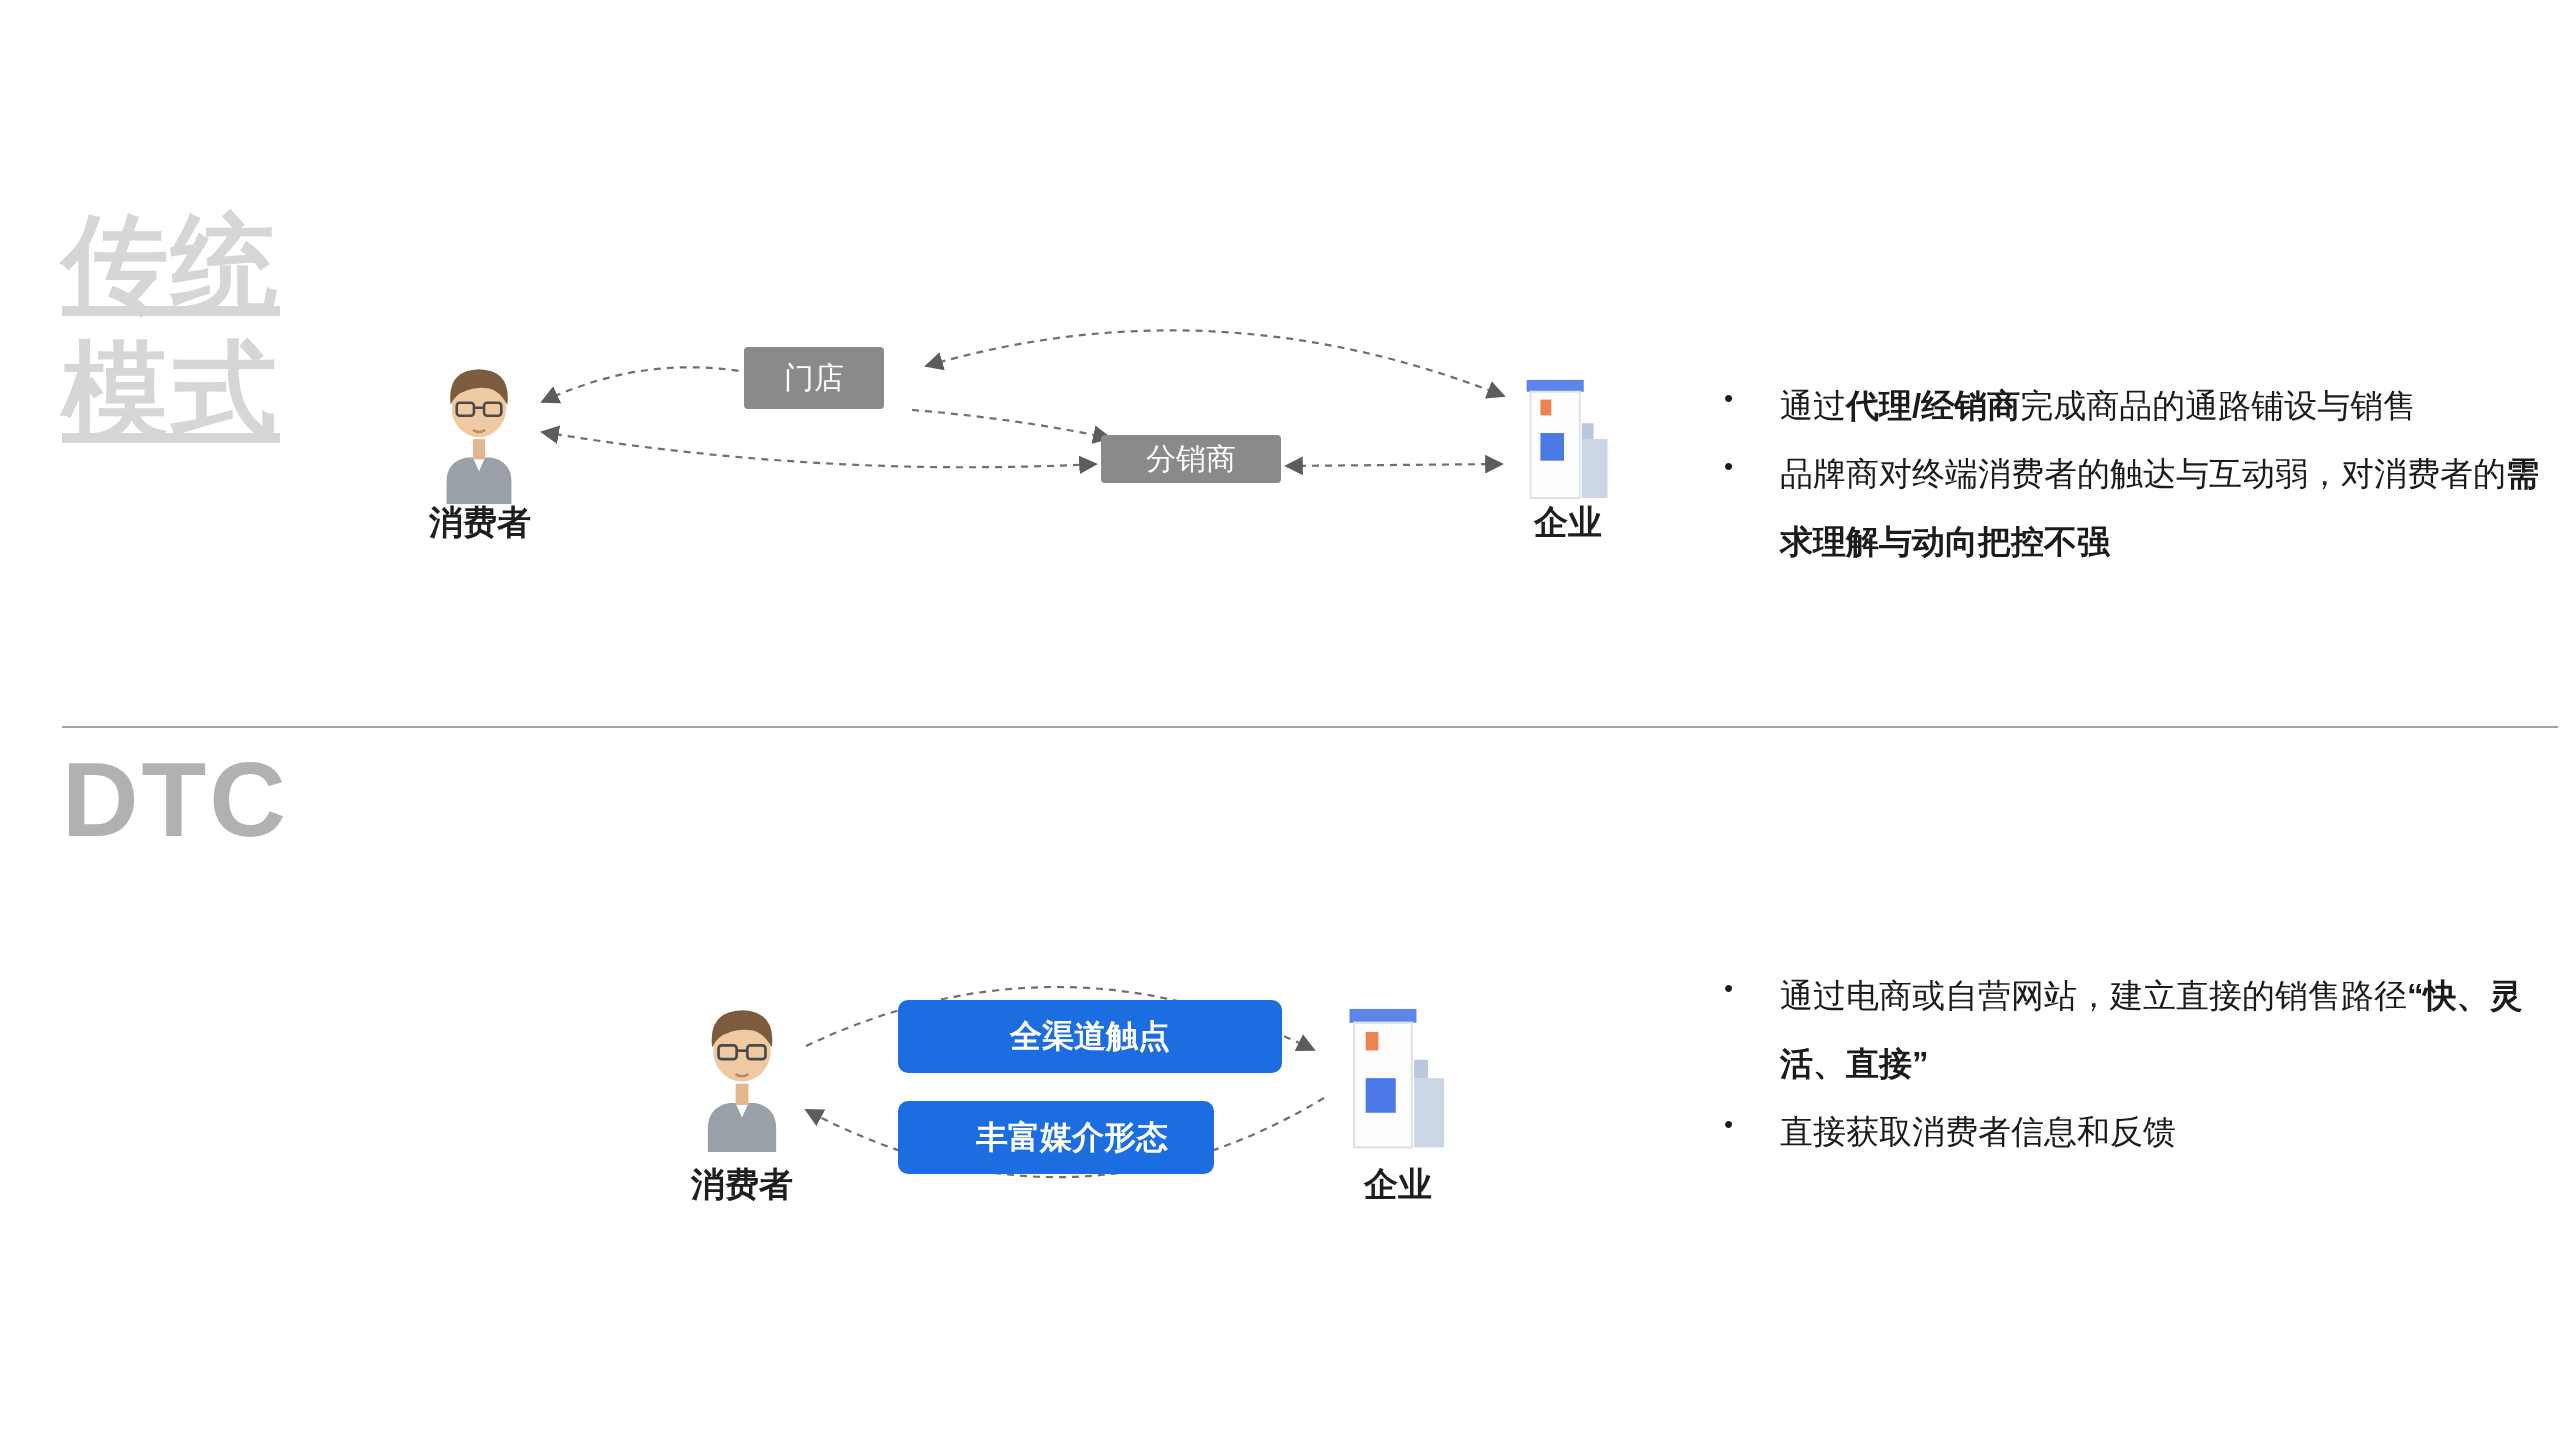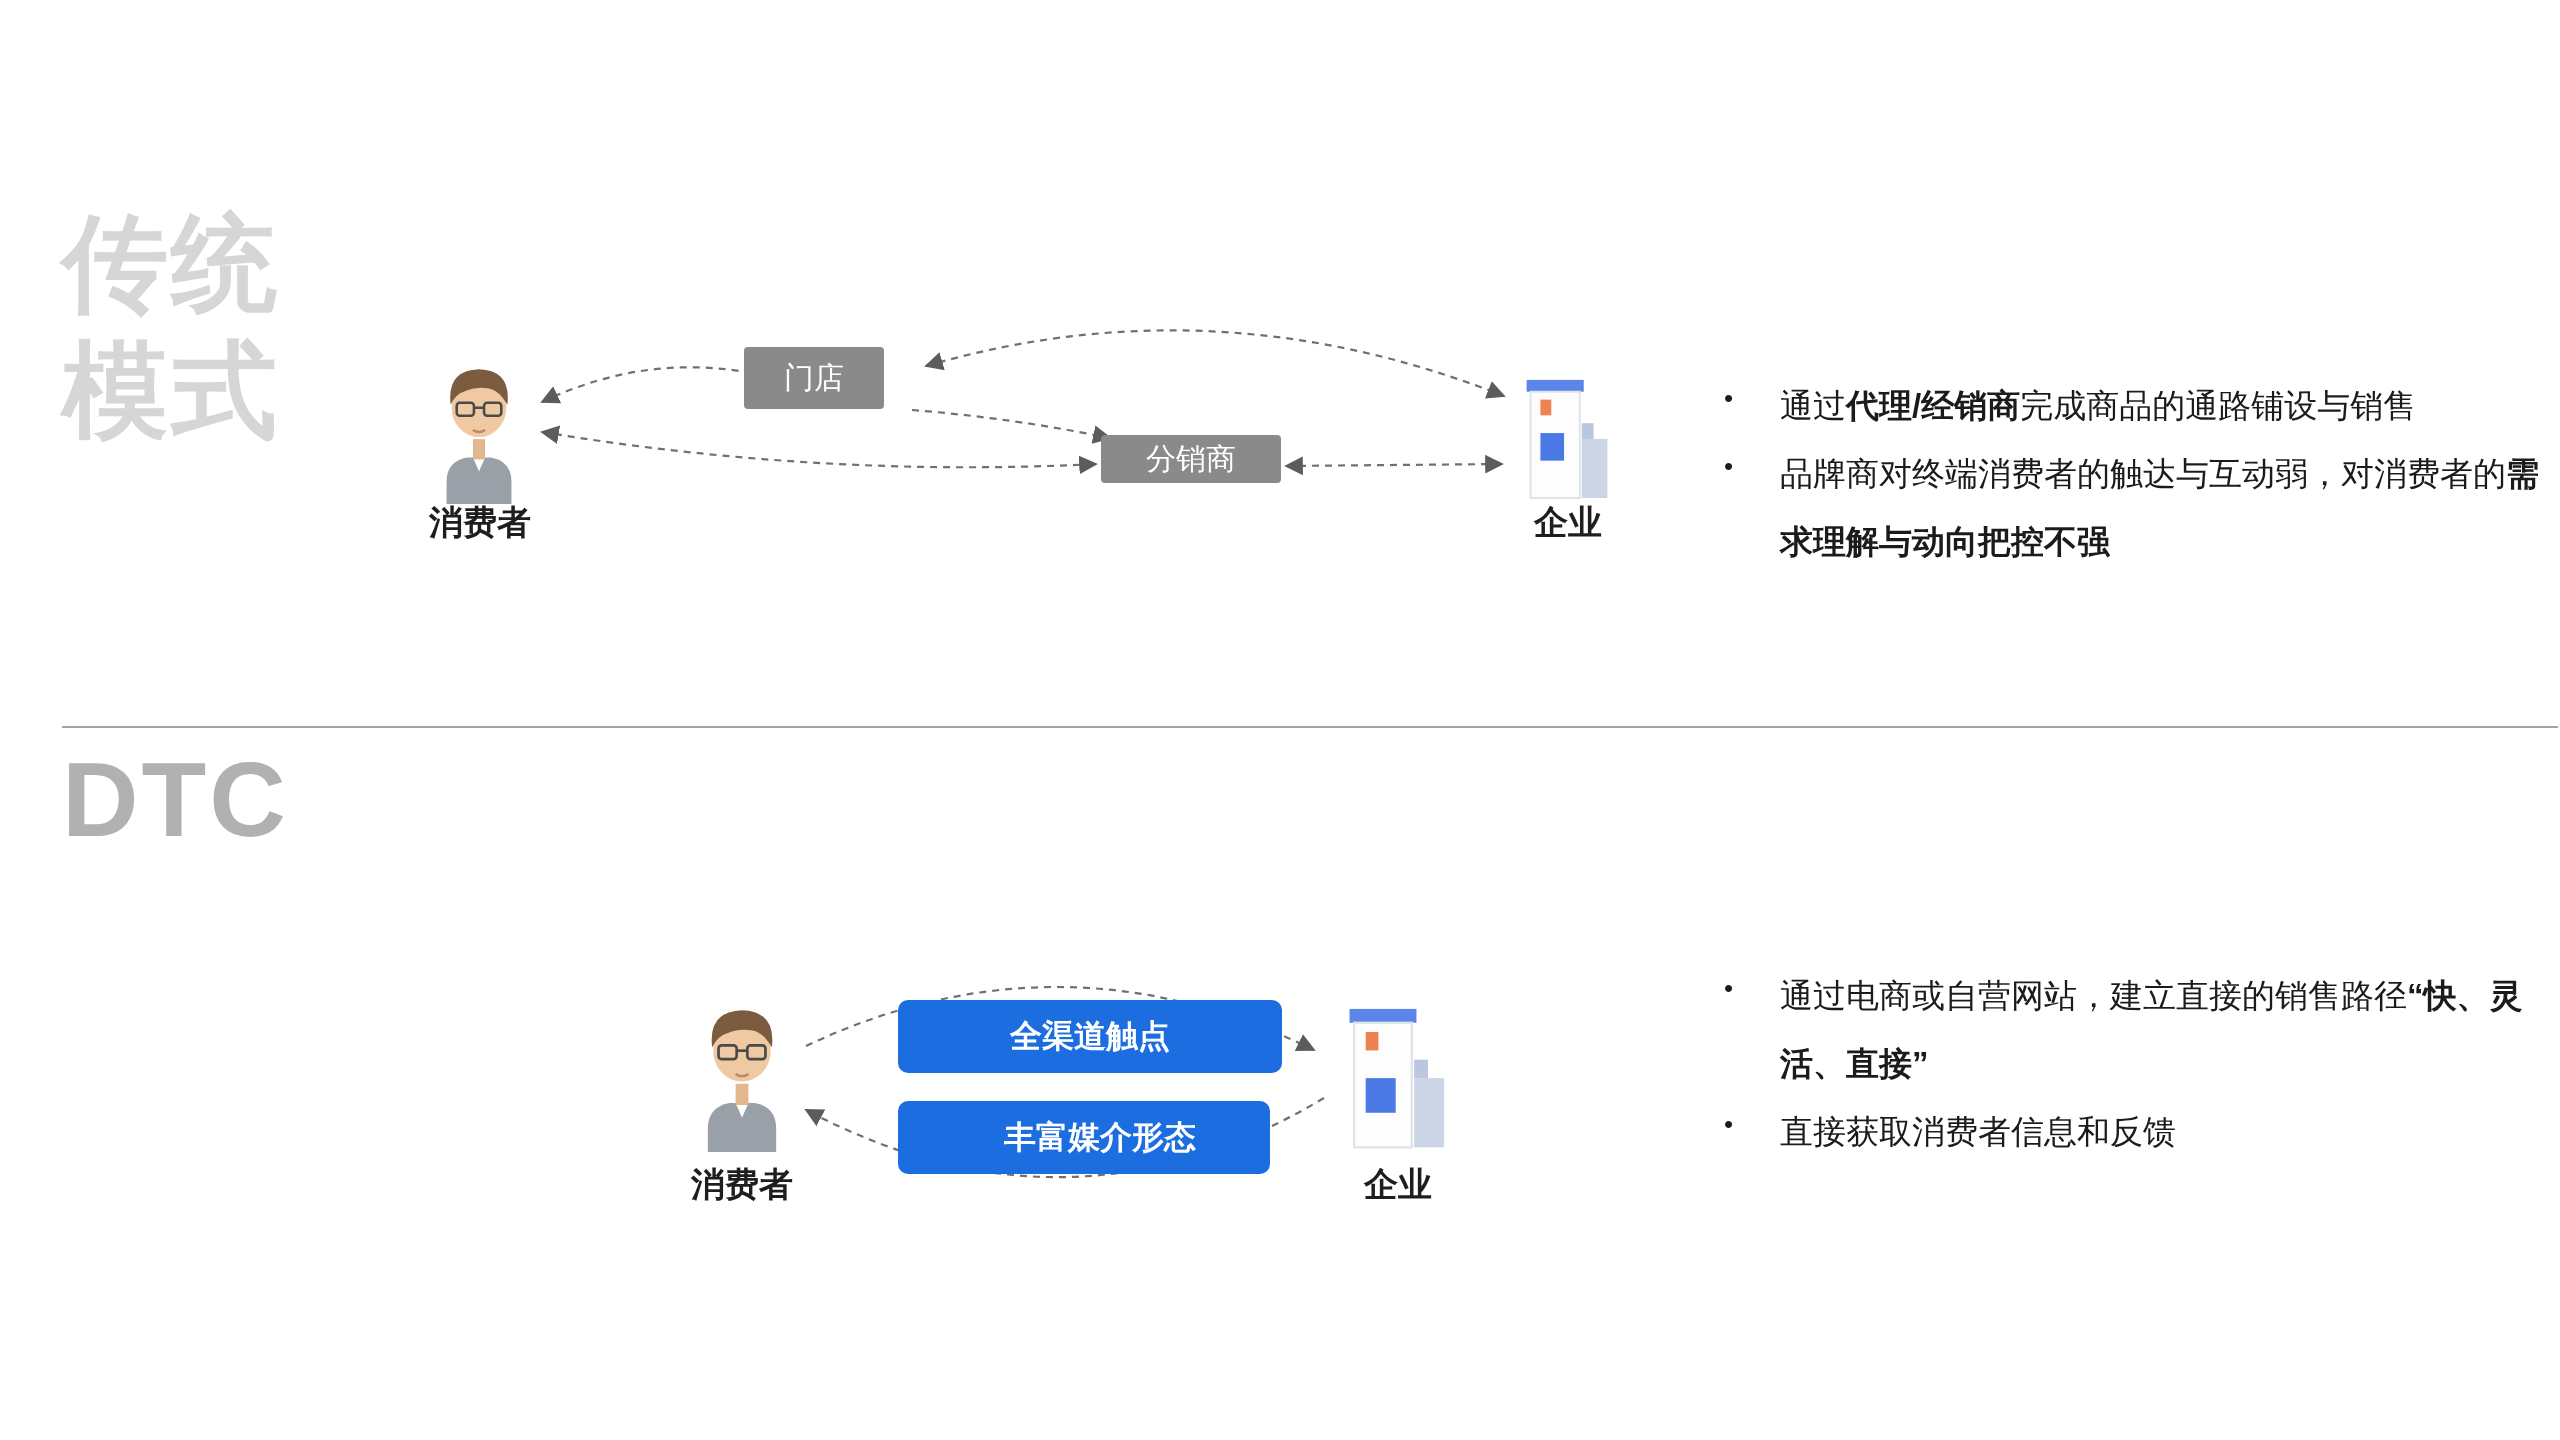--- a/index.html
+++ b/index.html
@@ -6,40 +6,40 @@
   html,body { width:2560px; height:1440px; }
   body {
     font-family:"Liberation Sans","DejaVu Sans",sans-serif;
     background:#ffffff;
     position:relative;
     overflow:hidden;
   }
   .abs { position:absolute; }
 
   .section-title { font-weight:700; font-size:106px; line-height:1.2; letter-spacing:3px; }
-  #title-traditional { left:62px; top:200px; color:#d6d6d6; }
+  #title-traditional { left:62px; top:200px; color:#d6d6d6;text-decoration:underline; }
   #title-dtc        { left:62px; top:736px; color:#b1b1b1; }
 
   .entity-label { font-weight:700; font-size:34px; color:#1e1e1e; text-align:center; }
 
   .gray-box {
     background:#8a8a8a; color:#ffffff; font-size:30px;
     display:flex; align-items:center; justify-content:center;
     border-radius:4px;
   }
   #store-node       { left:744px;  top:347px; width:140px; height:62px; }
   #distributor-node { left:1101px; top:435px; width:180px; height:48px; }
 
   .pill {
     background:#1b6de0; color:#ffffff; font-weight:700; font-size:32px;
     display:flex; align-items:center; justify-content:center;
     border-radius:10px;
   }
   #pill-omnichannel { left:898px; top:1000px; width:384px; height:73px; }
-  #pill-media       { left:898px; top:1101px; width:372px; height:73px;padding-left:32px; }
+  #pill-media       { left:898px; top:1101px; width:316px; height:73px;padding-left:32px; }
 
   .bullets { width:820px; font-size:33px; color:#1b1b1b; line-height:2.06; }
   .bullet  { display:flex; }
   .bullet .dot { flex:0 0 56px; width:56px; font-size:26px; }
   .bullet b { font-weight:700; }
   #notes-traditional { left:1724px; top:372px; }
   #notes-dtc         { left:1724px; top:962px; }
 
   #divider { left:62px; top:726px; width:2496px; height:2px; background:#a3a3a3; }
 

